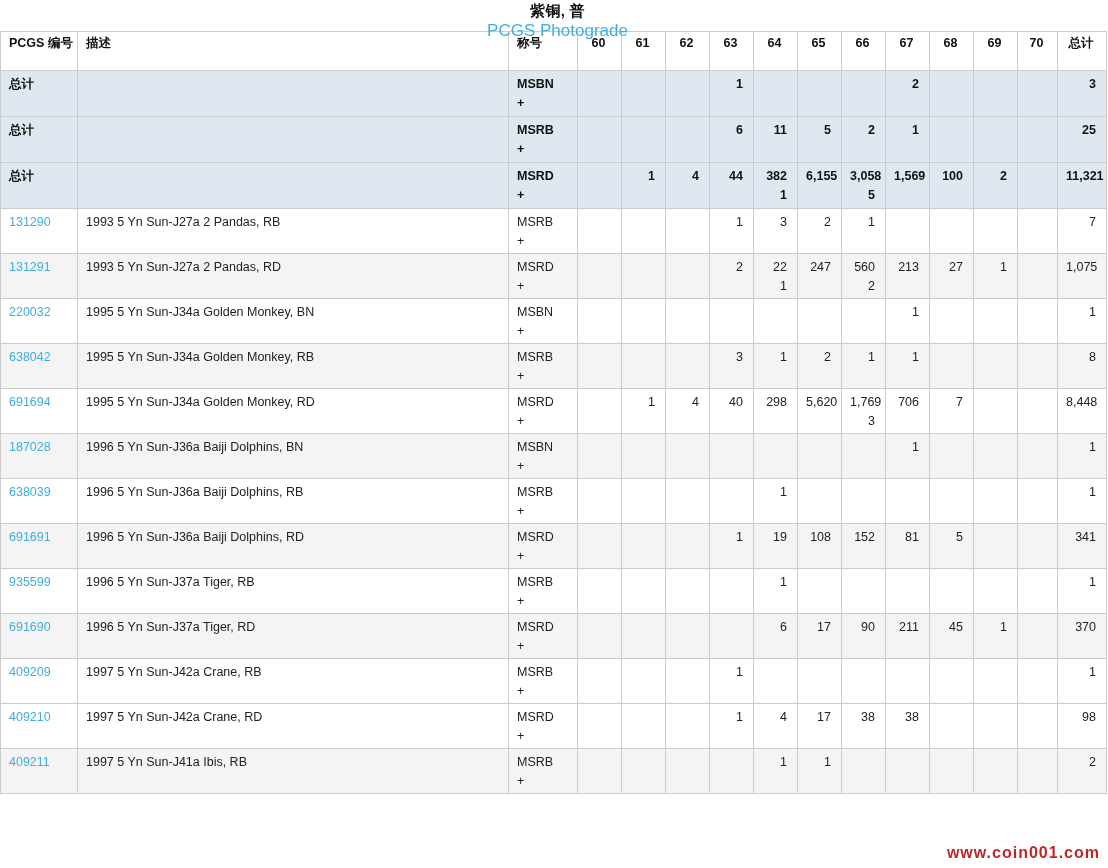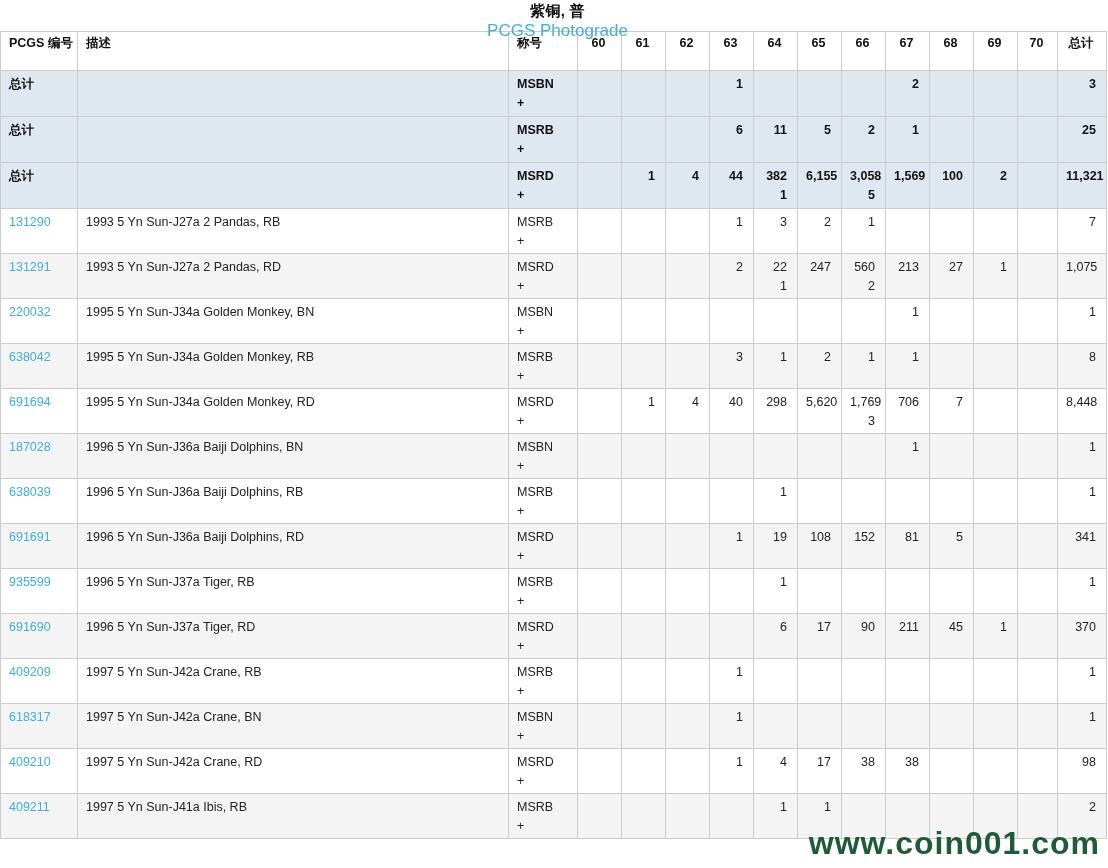--- a/index.html
+++ b/index.html
@@ -67,23 +67,23 @@
   a.cert-link {
     color: #41aede;
     text-decoration: none;
     cursor: pointer;
   }
   .total-label { font-weight: bold; color: #111; }
   .watermark {
     position: absolute;
     right: 8px;
     bottom: 6px;
-    font-size: 32px;
+    font-size: 16px;
     font-weight: bold;
-    color: #14532d;
+    color: #b91c1c;
     letter-spacing: 1px;
     opacity: 0.95;
     pointer-events: none;
   }
 </style>
 </head>
 <body>
 
 <div class="topbar">
   <h1 class="page-title">紫铜, 普</h1>
@@ -416,40 +416,20 @@
         <td class="num">1</td>
         <td class="num"></td>
         <td class="num"></td>
         <td class="num"></td>
         <td class="num"></td>
         <td class="num"></td>
         <td class="num"></td>
         <td class="num"></td>
         <td class="num">1</td>
       </tr>
-      <tr class="alt">
-        <td><a class="cert-link">618317</a></td>
-        <td>1997 5 Yn Sun-J42a Crane, BN</td>
-        <td>
-          <div>MSBN</div>
-          <div>+</div>
-        </td>
-        <td class="num"></td>
-        <td class="num"></td>
-        <td class="num"></td>
-        <td class="num">1</td>
-        <td class="num"></td>
-        <td class="num"></td>
-        <td class="num"></td>
-        <td class="num"></td>
-        <td class="num"></td>
-        <td class="num"></td>
-        <td class="num"></td>
-        <td class="num">1</td>
-      </tr>
       <tr>
         <td><a class="cert-link">409210</a></td>
         <td>1997 5 Yn Sun-J42a Crane, RD</td>
         <td>
           <div>MSRD</div>
           <div>+</div>
         </td>
         <td class="num"></td>
         <td class="num"></td>
         <td class="num"></td>

